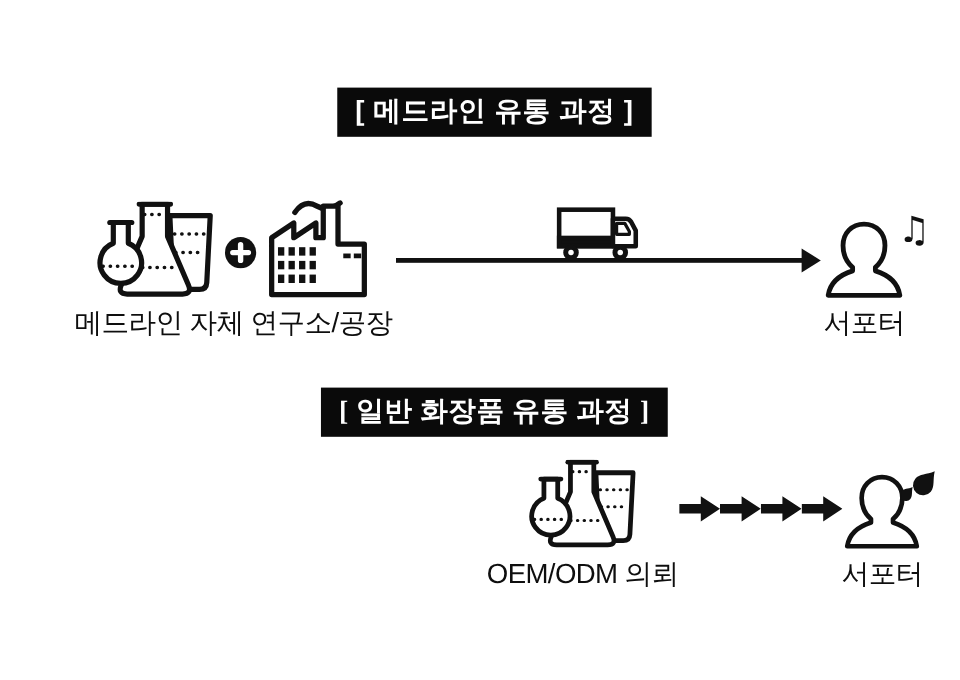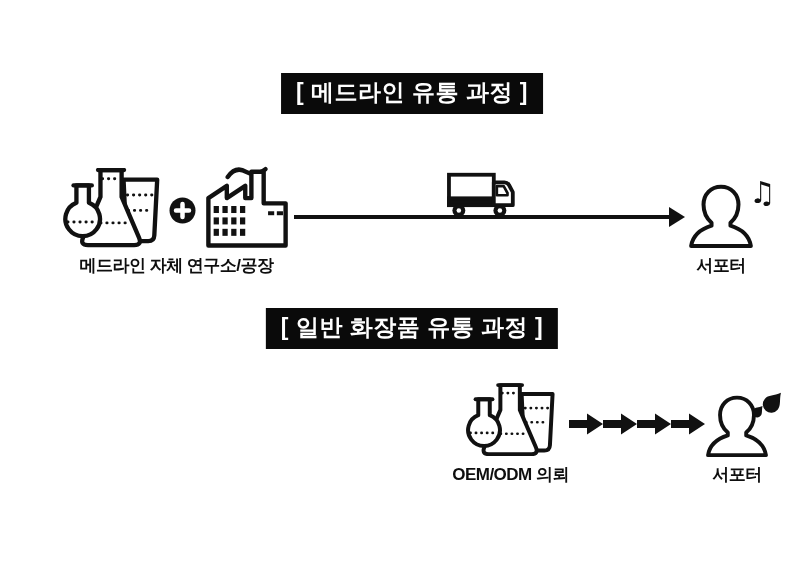--- a/index.html
+++ b/index.html
@@ -6,26 +6,26 @@
   .stage{
     position:relative;width:800px;height:567px;background:#ffffff;overflow:hidden;
     font-family:"Liberation Sans", sans-serif;color:#0e0e0e;padding-left:24px;
   }
   .title-box{
     position:absolute;left:50%;transform:translateX(-50%);
     background:#0a0a0a;color:#ffffff;font-weight:700;font-size:23px;
     padding:6px 15px 7px;white-space:nowrap;letter-spacing:0.5px;line-height:1.2;
   }
   #title1{top:73px;}
-  #title2{top:308px;}
+  #title2{top:323px;font-family:Liberation Serif, serif;}
   .row{position:absolute;display:flex;align-items:flex-start;}
   #row1{top:153px;left:62px;right:70px;}
   #row2{top:384px;left:40px;right:55px;justify-content:flex-end;}
   .grp{display:flex;flex-direction:column;align-items:center;}
-  .lbl{margin-top:5px;font-size:17px;font-weight:700;white-space:nowrap;letter-spacing:-0.5px;}
+  .lbl{margin-top:5px;font-size:23px;font-weight:400;white-space:nowrap;letter-spacing:-0.5px;}
   .ia1{height:96px;display:flex;align-items:flex-end;gap:7px;}
   .ia2{height:74px;display:flex;align-items:flex-end;}
   .plus{align-self:center;margin-top:18px;}
   .arrow1-wrap{flex:1;position:relative;height:96px;margin:0 3px;}
   .arrow1-line{position:absolute;left:0;right:12px;top:62px;height:3.5px;background:#111;}
   .arrow1-head{position:absolute;right:0;top:53.5px;width:0;height:0;
     border-left:16px solid #111;border-top:10px solid transparent;border-bottom:10px solid transparent;}
   .truck-pos{position:absolute;left:50%;transform:translateX(-58%);top:17px;}
   .person-wrap{position:relative;}
   .note{position:absolute;top:-4px;right:-22px;font-size:30px;line-height:1;color:#111;

